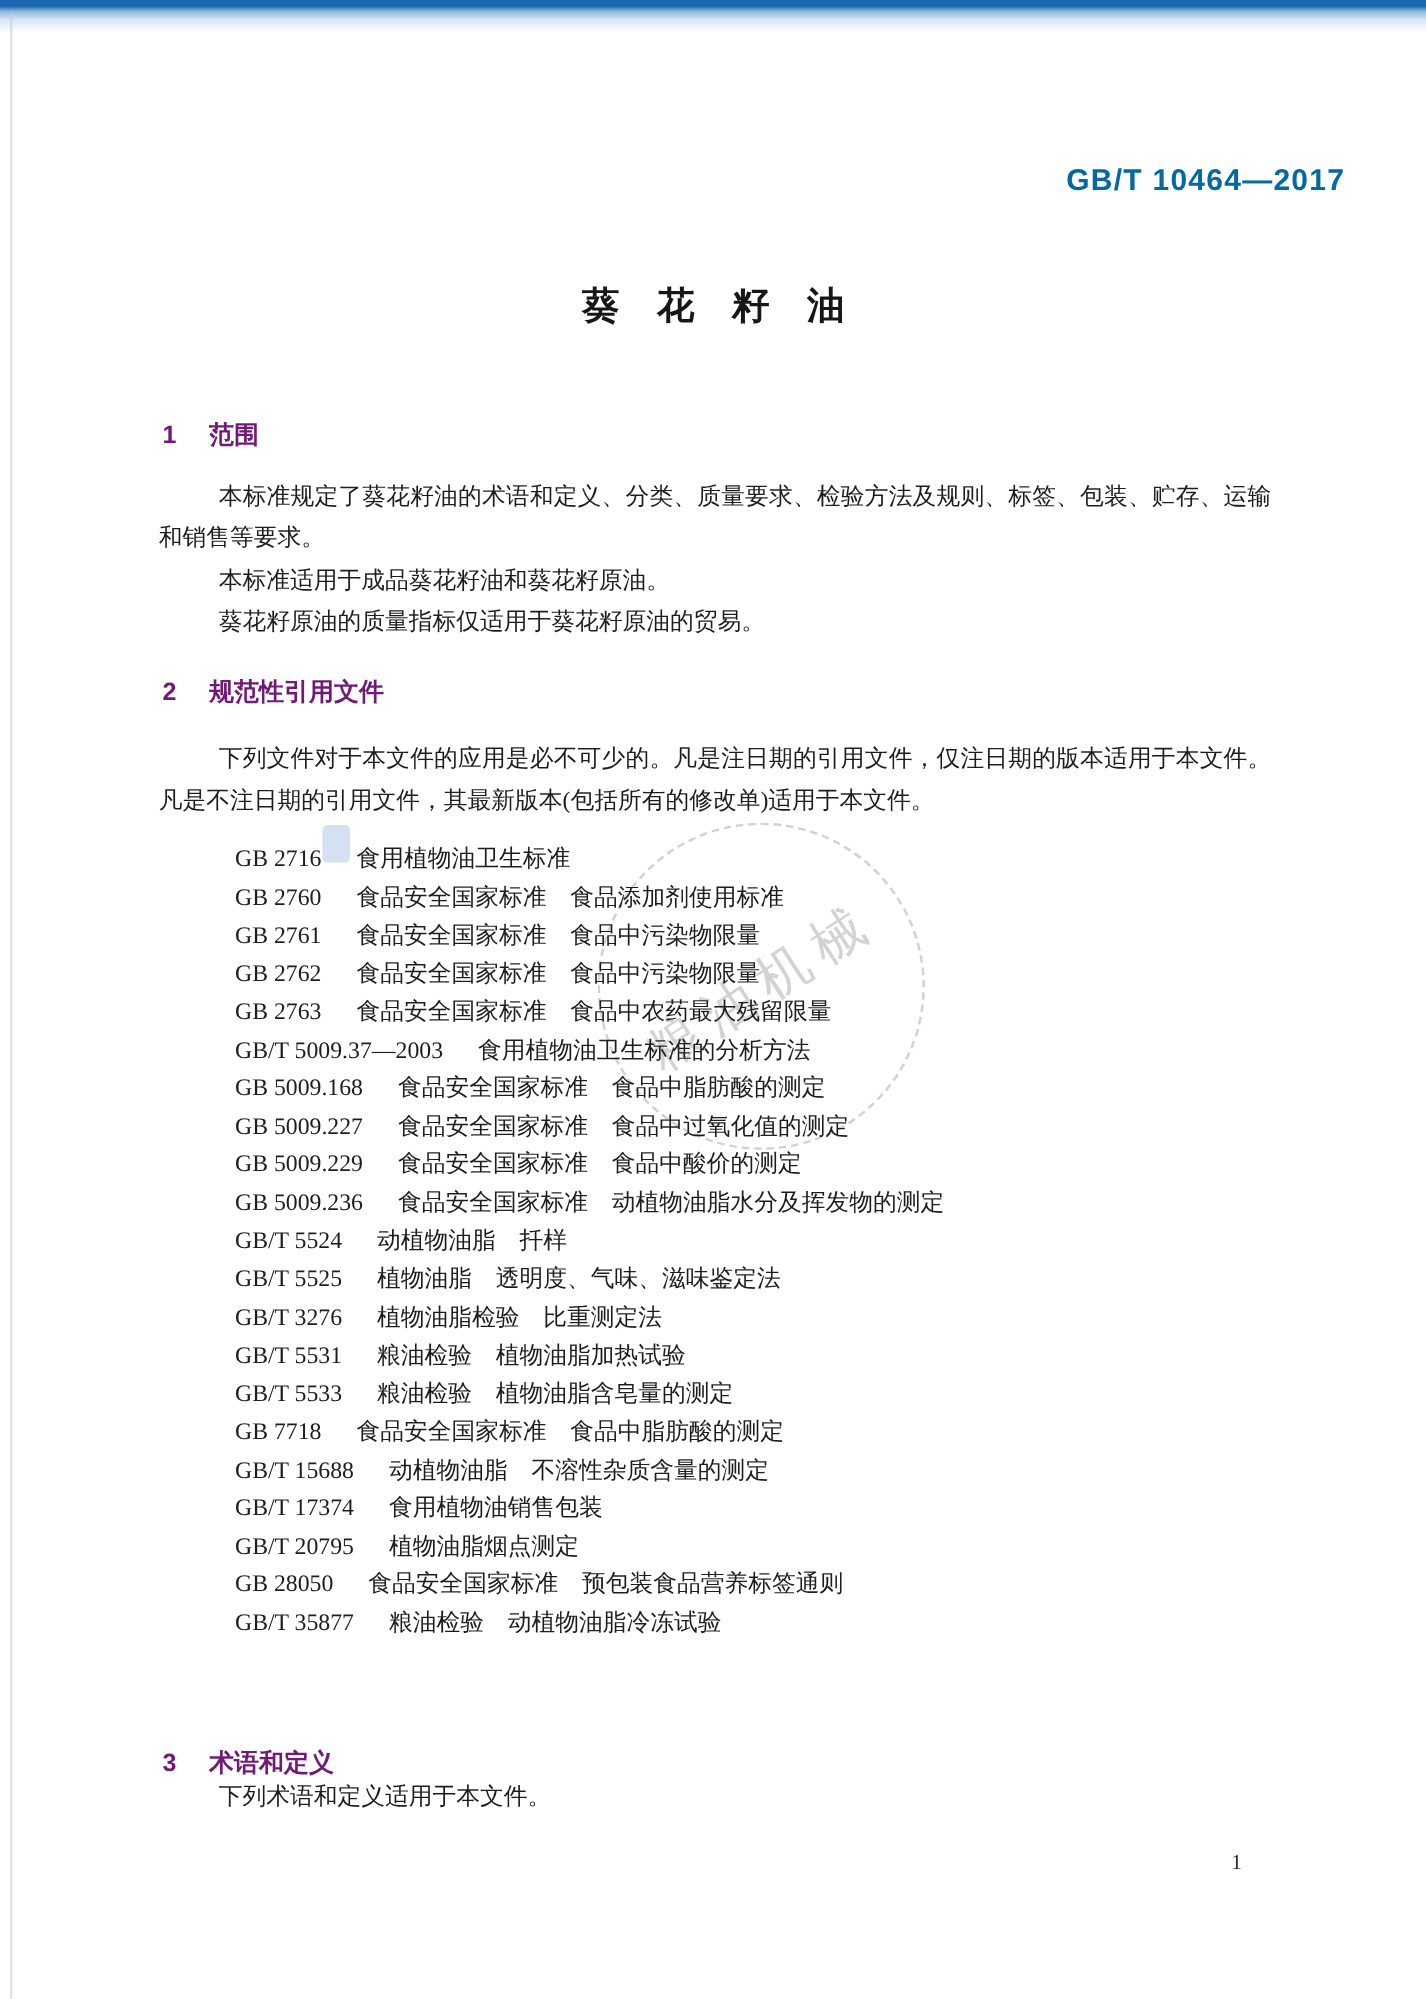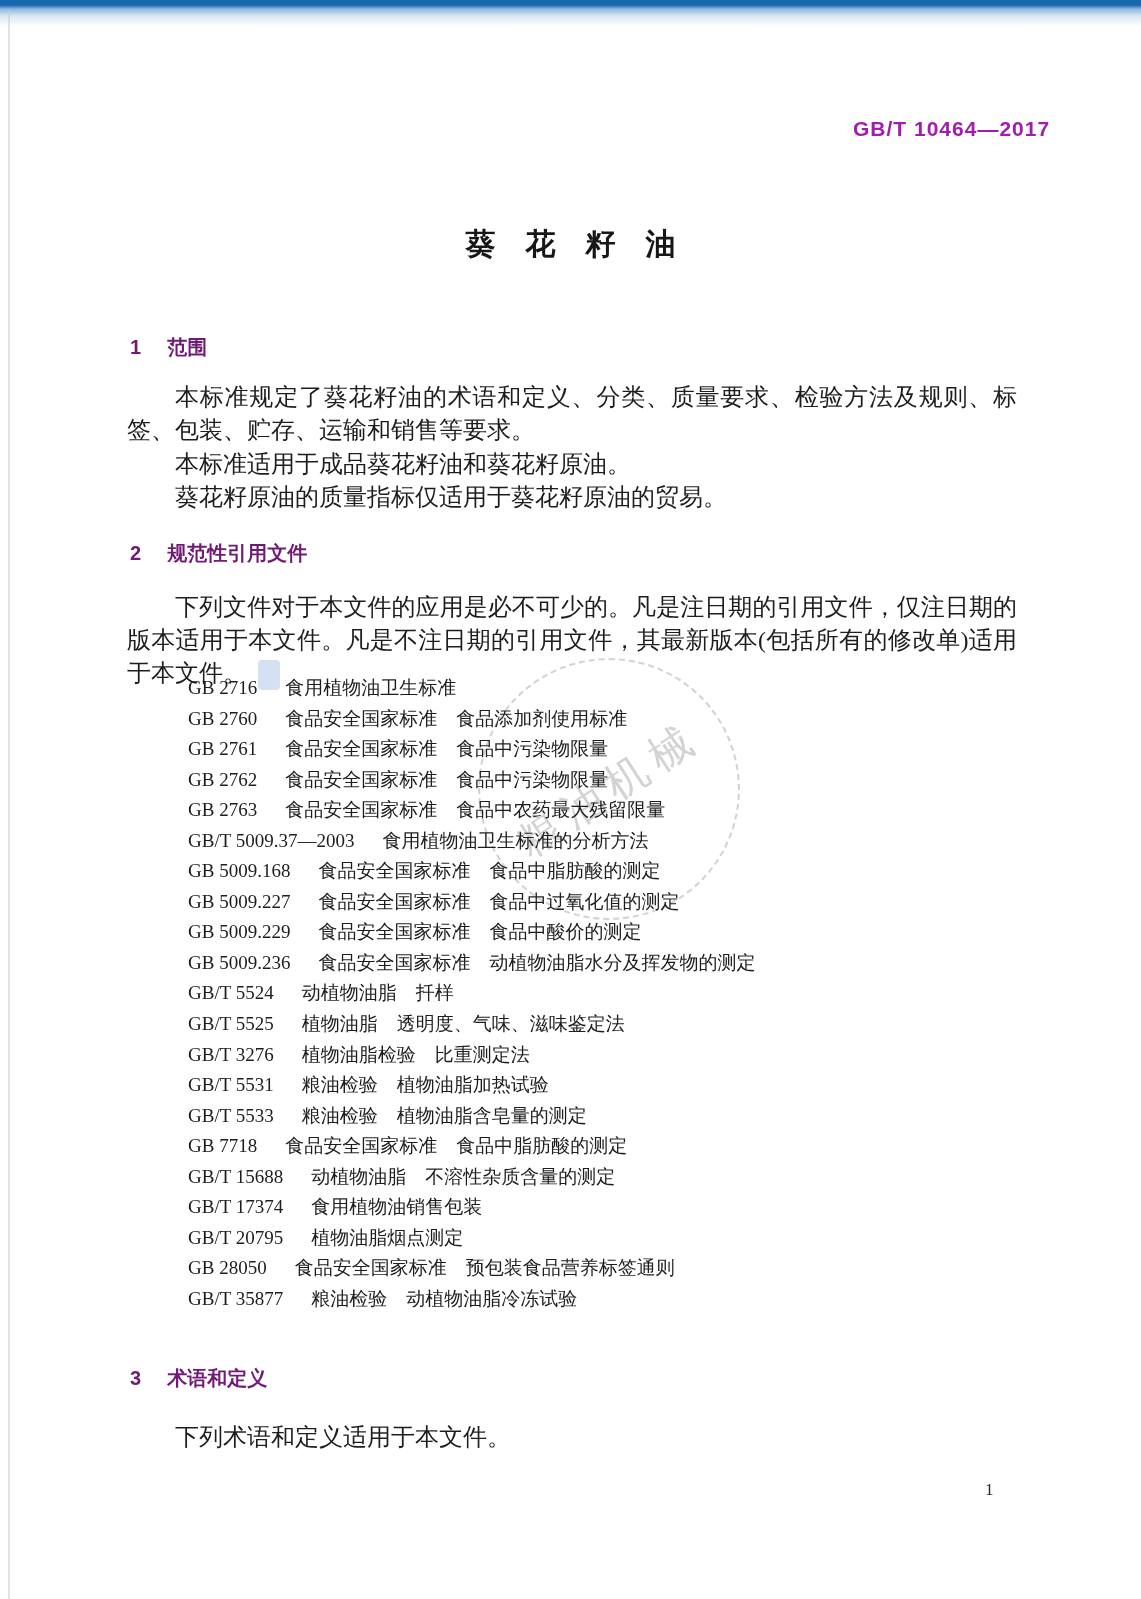--- a/index.html
+++ b/index.html
@@ -38,49 +38,49 @@
     font-size: 42px; letter-spacing: 10px; white-space: nowrap;
     color: rgba(140, 140, 146, 0.38);
   }
   .scan-artifact {
     position: absolute; left: 258px; top: 660px; width: 22px; height: 30px;
     background: #b5cde9; opacity: 0.6; border-radius: 4px; z-index: 0;
   }
 
   
   .header-code {
-    position: absolute; top: 117px; left: 853px;
-    font-family: "Liberation Sans", "DejaVu Sans", sans-serif;
-    font-size: 21px; font-weight: 700; letter-spacing: 1px;
-    color: #a21caf; z-index: 1;
+    position: absolute; top: 131px; left: 853px;
+    font-family: "Liberation Sans", "DejaVu Sans", sans-serif;
+    font-size: 24px; font-weight: 700; letter-spacing: 1px;
+    color: #0369a1; z-index: 1;
   }
   .doc-title {
     position: absolute; top: 224px; left: 0; width: 1141px; margin: 0;
     text-align: center;
     font-family: "Liberation Sans", "DejaVu Sans", sans-serif;
     font-size: 30px; font-weight: 700;
     letter-spacing: 30px; text-indent: 30px;
     color: #171717; z-index: 1;
   }
 
   
   .sec-heading {
     position: absolute; left: 130px;
     font-family: "Liberation Sans", "DejaVu Sans", sans-serif;
     font-size: 20px; font-weight: 700; color: #701a75; z-index: 1;
   }
   .sec-num { margin-right: 26px; }
   .sec-heading.sec1 { top: 334px; }
   .sec-heading.sec2 { top: 540px; }
-  .sec-heading.sec3 { top: 1365px; }
+  .sec-heading.sec3 { top: 1397px; }
 
   
   .body-par {
     position: absolute; left: 127px; width: 890px; margin: 0;
-    font-size: 24px; line-height: 33px;
+    font-size: 19px; line-height: 33px;
     text-align: justify; text-indent: 48px;
     color: #1d1d1d; z-index: 1; font-family: Liberation Serif, serif;
   }
   .p-scope-1 { top: 381px; }
   .p-scope-2 { top: 448px; }
   .p-scope-3 { top: 481px; }
   .p-refs-intro { top: 591px; }
   .p-terms { top: 1421px; }
 
   

